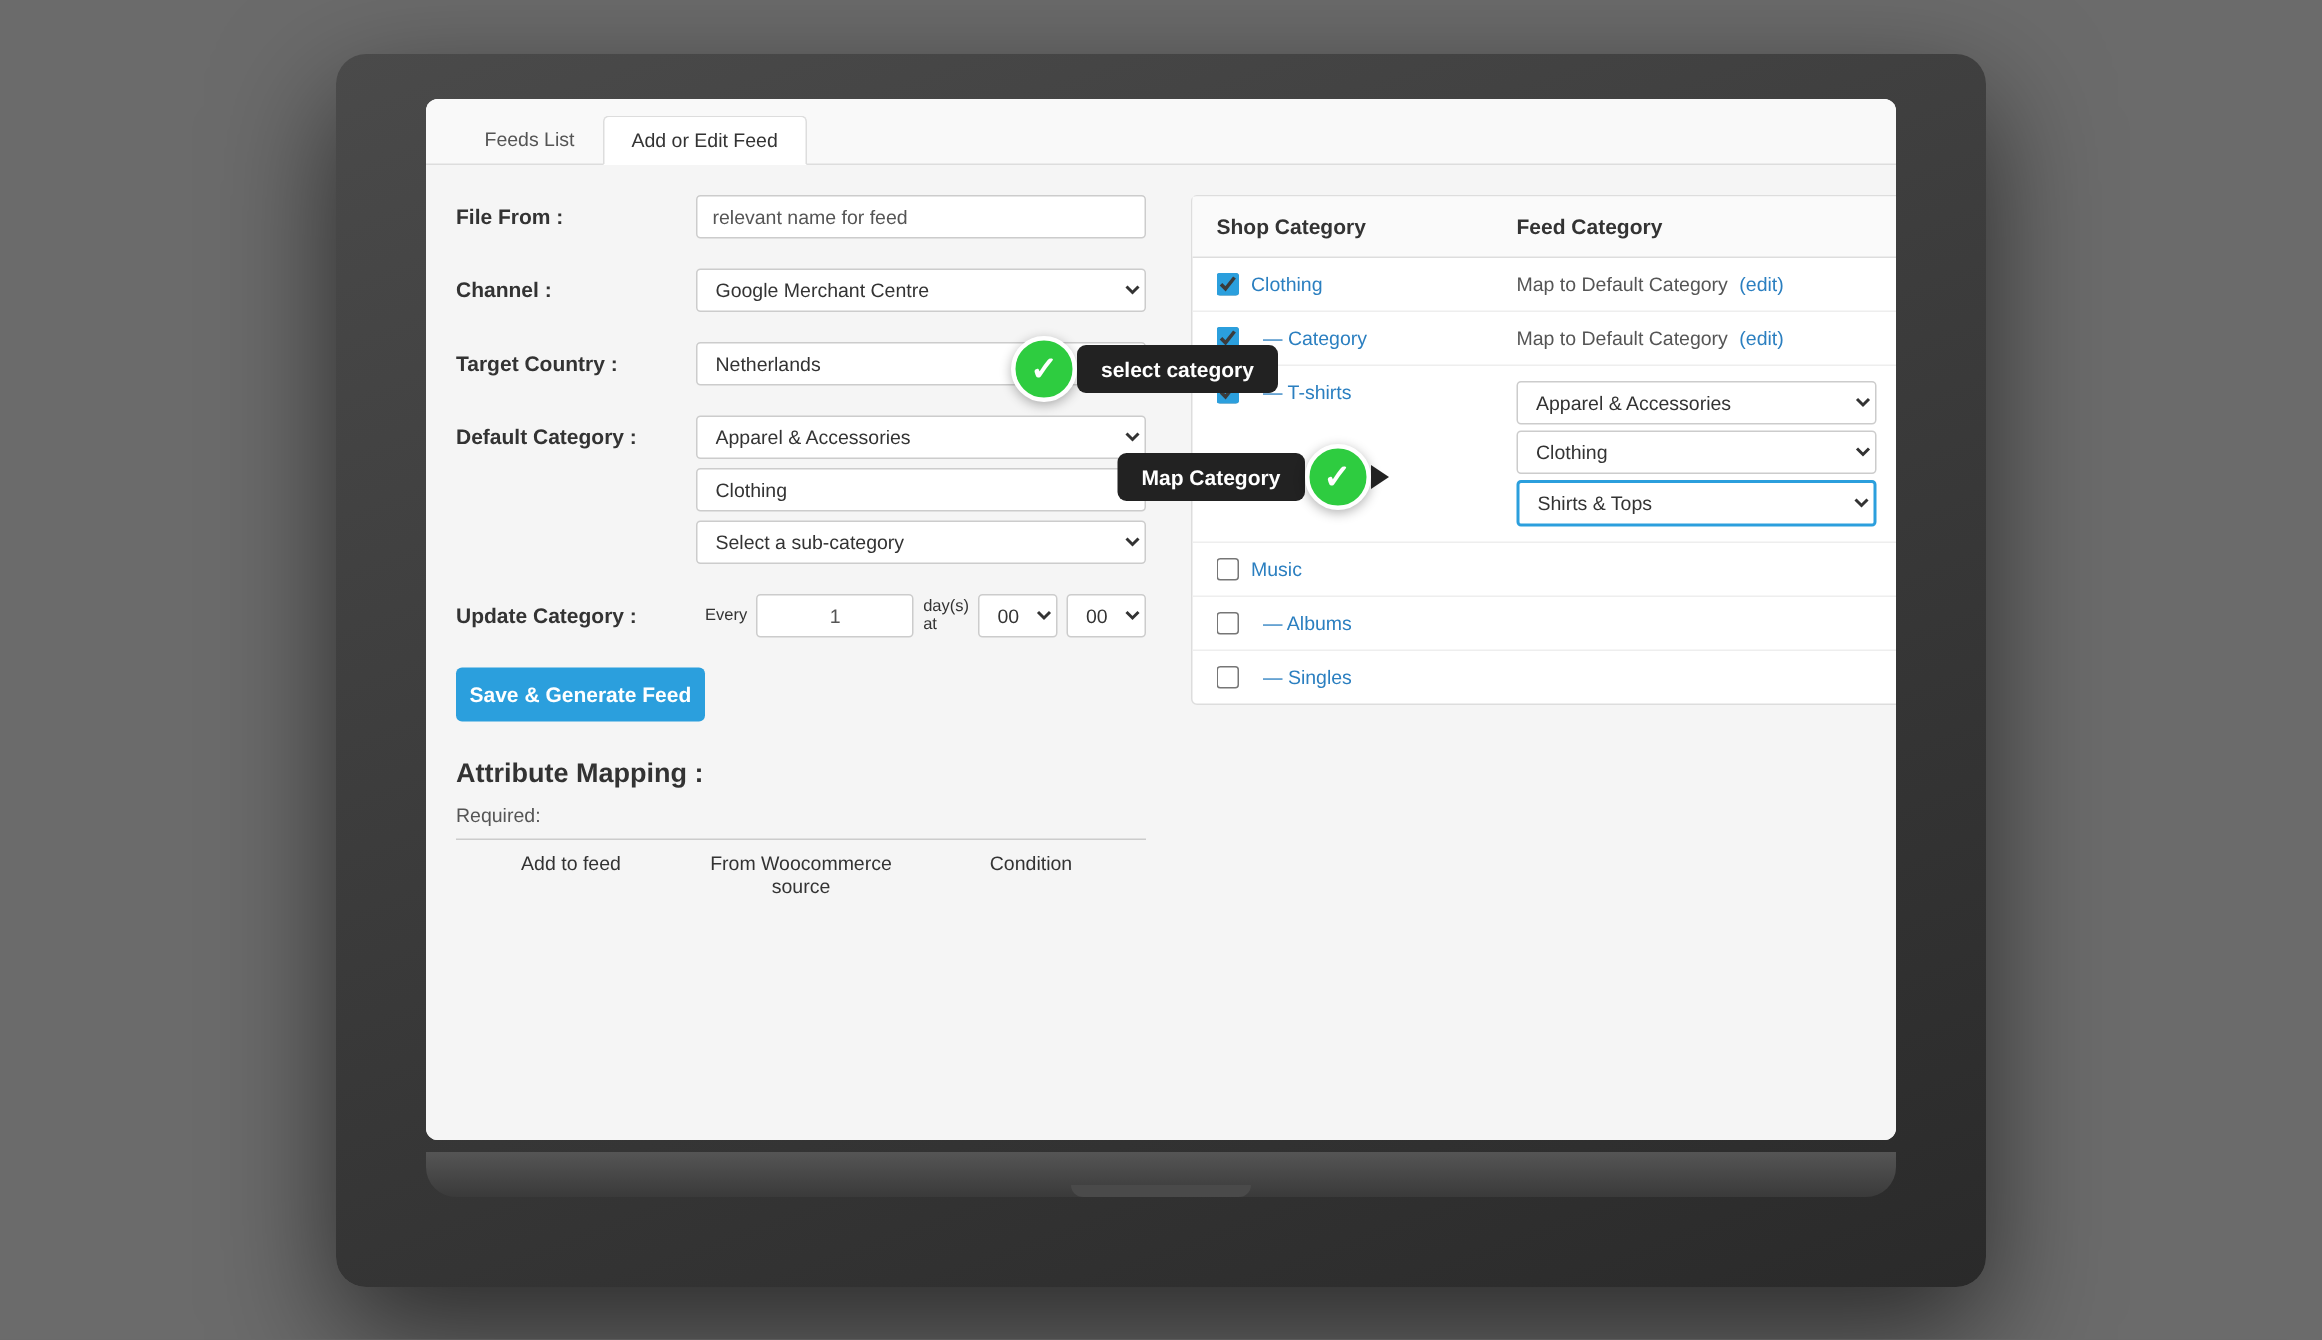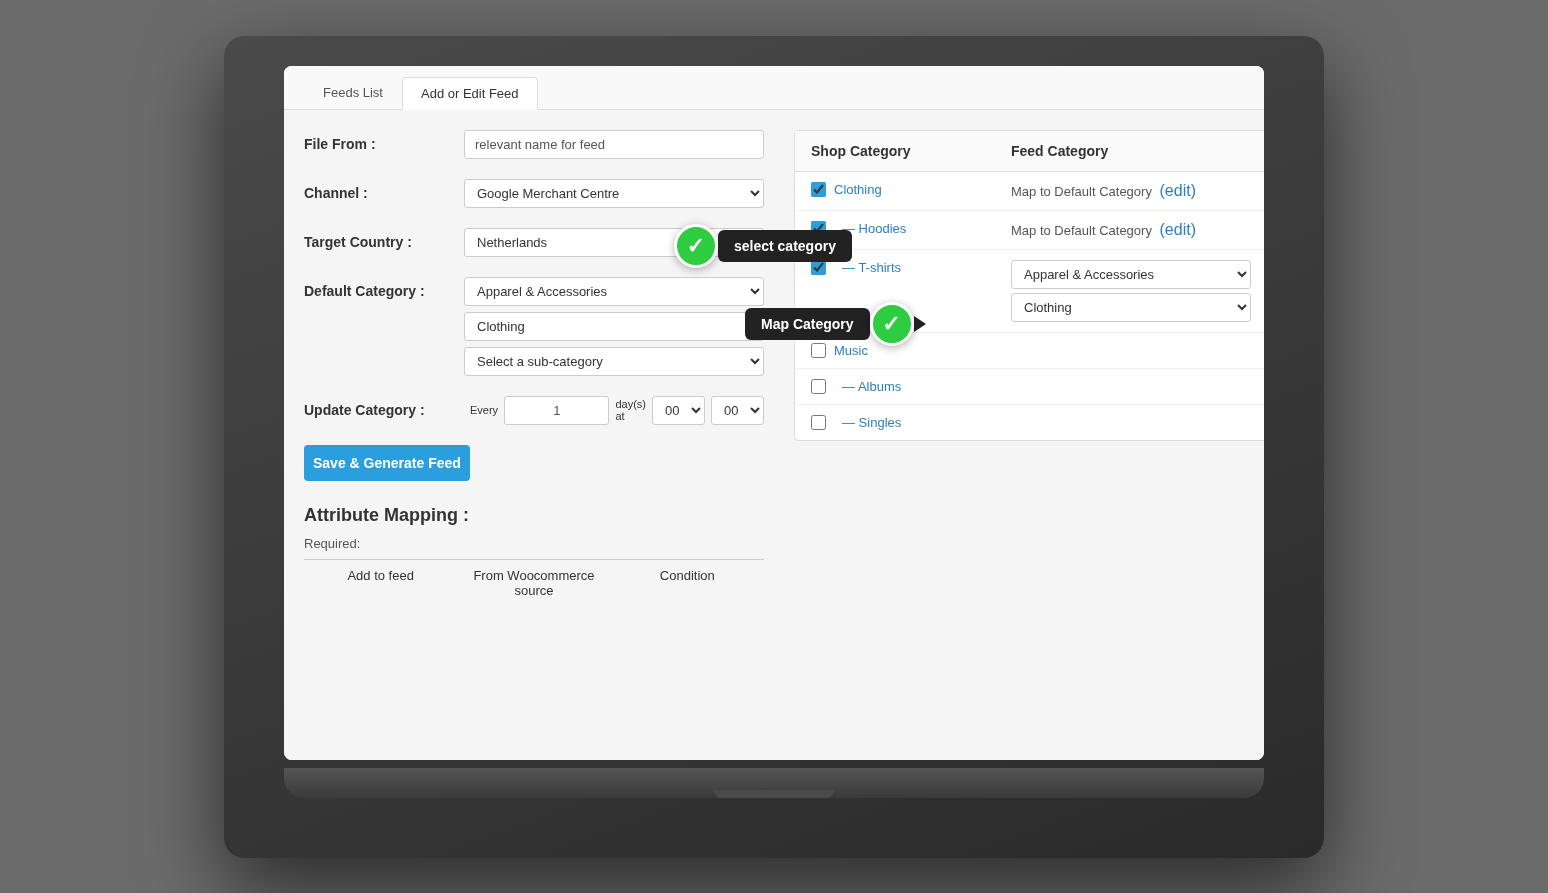--- a/index.html
+++ b/index.html
@@ -304,21 +304,21 @@
     }
 
     .map-default-text {
       font-size: 13px;
       color: #555;
     }
 
     .edit-link {
       color: #2b7fc0;
       text-decoration: none;
-      font-size: 16px;
+      font-size: 13px;
       margin-left: 4px;
     }
 
     .feed-selects {
       display: flex;
       flex-direction: column;
       gap: 4px;
     }
 
     .feed-select {
@@ -518,21 +518,21 @@
                 <a href="#" class="cat-name-link">Clothing</a>
               </div>
               <div class="cat-feed-area">
                 <span class="map-default-text">Map to Default Category <a href="#" class="edit-link">(edit)</a></span>
               </div>
             </div>
 
             <div class="cat-row">
               <div class="cat-check-area">
                 <input type="checkbox" class="cat-checkbox" checked="" style="">
-                <a href="#" class="cat-name-link indent">— Hoodies</a>
+                <a href="#" class="cat-name-link indent">— Category</a>
               </div>
               <div class="cat-feed-area">
                 <span class="map-default-text">Map to Default Category <a href="#" class="edit-link">(edit)</a></span>
               </div>
             </div>
 
             <div class="cat-row" style="position:relative;">
               <div class="cat-check-area">
                 <input type="checkbox" class="cat-checkbox" checked="" style="">
                 <a href="#" class="cat-name-link indent">— T-shirts</a>
@@ -540,20 +540,25 @@
               <div class="cat-feed-area">
                 <div class="feed-selects">
                   <select class="feed-select">
                     <option>Apparel &amp; Accessories</option>
                     <option>Electronics</option>
                   </select>
                   <select class="feed-select">
                     <option>Clothing</option>
                     <option>Accessories</option>
                   </select>
+                  <select class="feed-select shirts-tops-select" style="border: 2px solid #2b9fdd;">
+                    <option>Shirts &amp; Tops</option>
+                    <option>Pants</option>
+                    <option>Dresses</option>
+                  </select>
                 </div>
               </div>
 
               <div class="map-cat-tooltip">
                 <div class="map-cat-box">Map Category</div>
                 <div class="green-check">✓</div>
                 <div class="arrow-right"></div>
               </div>
             </div>
 

